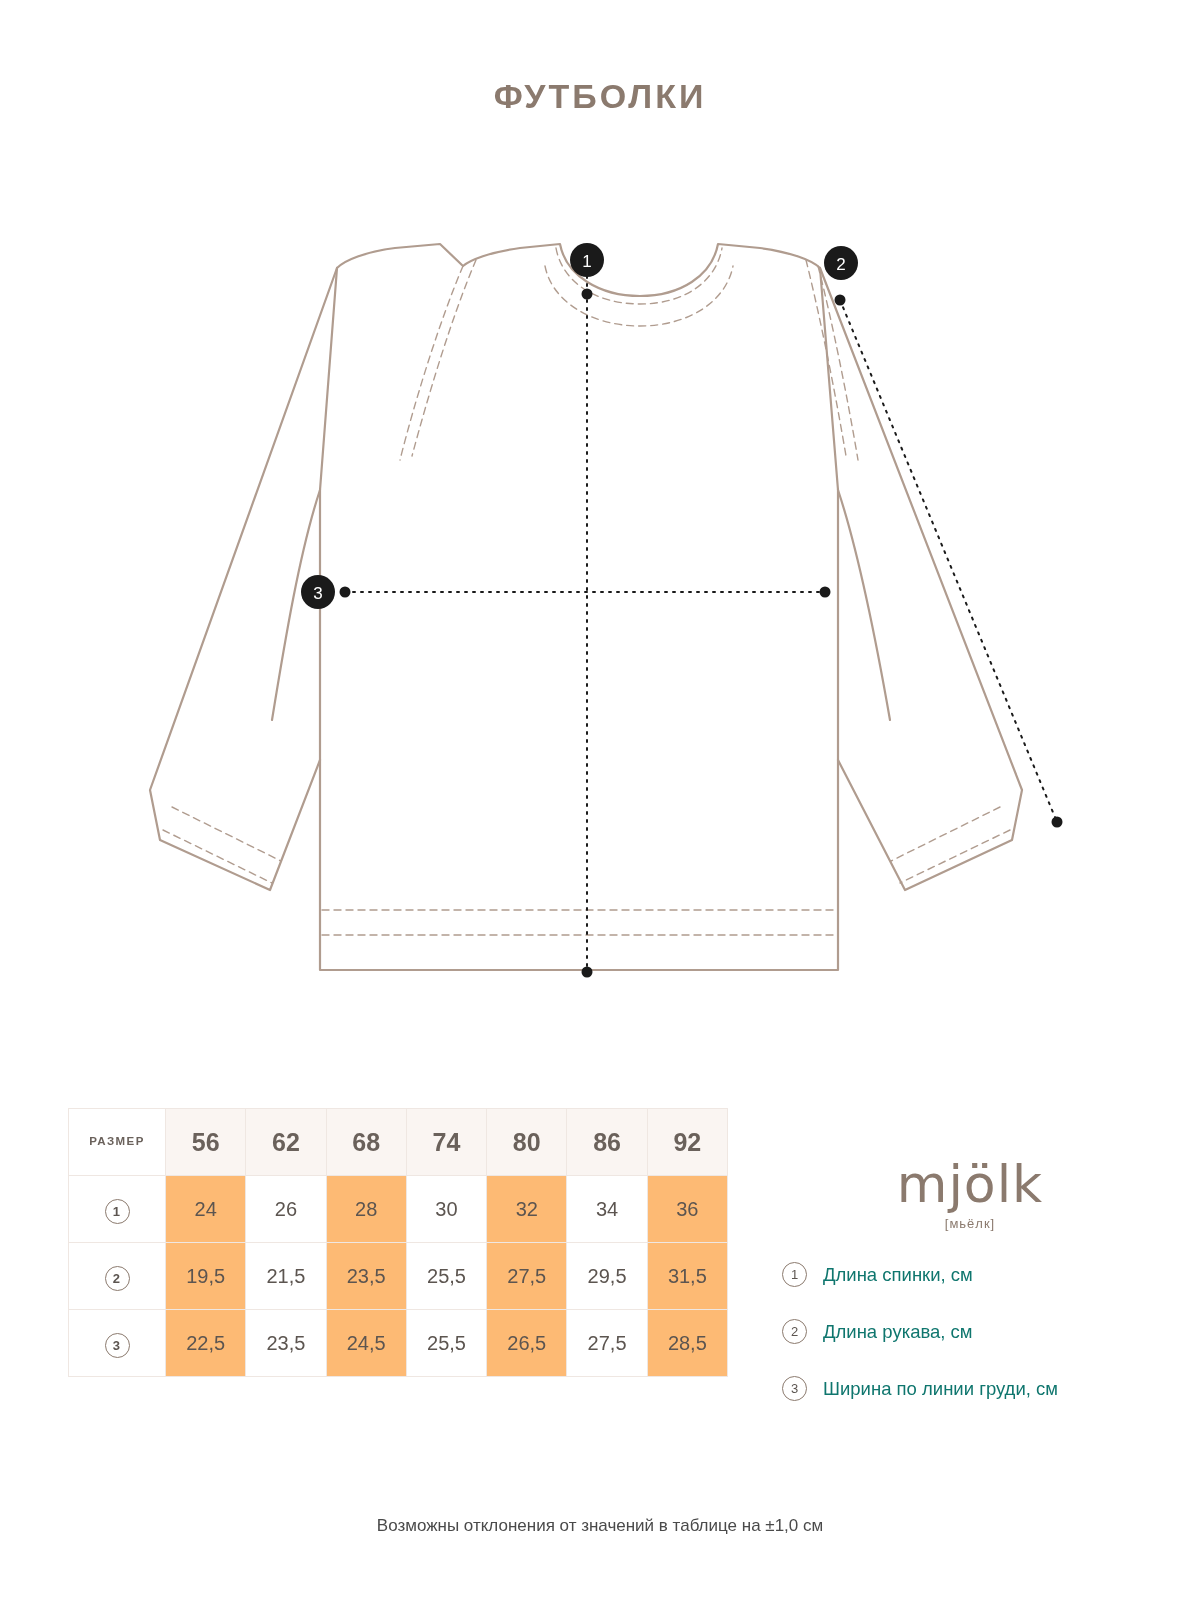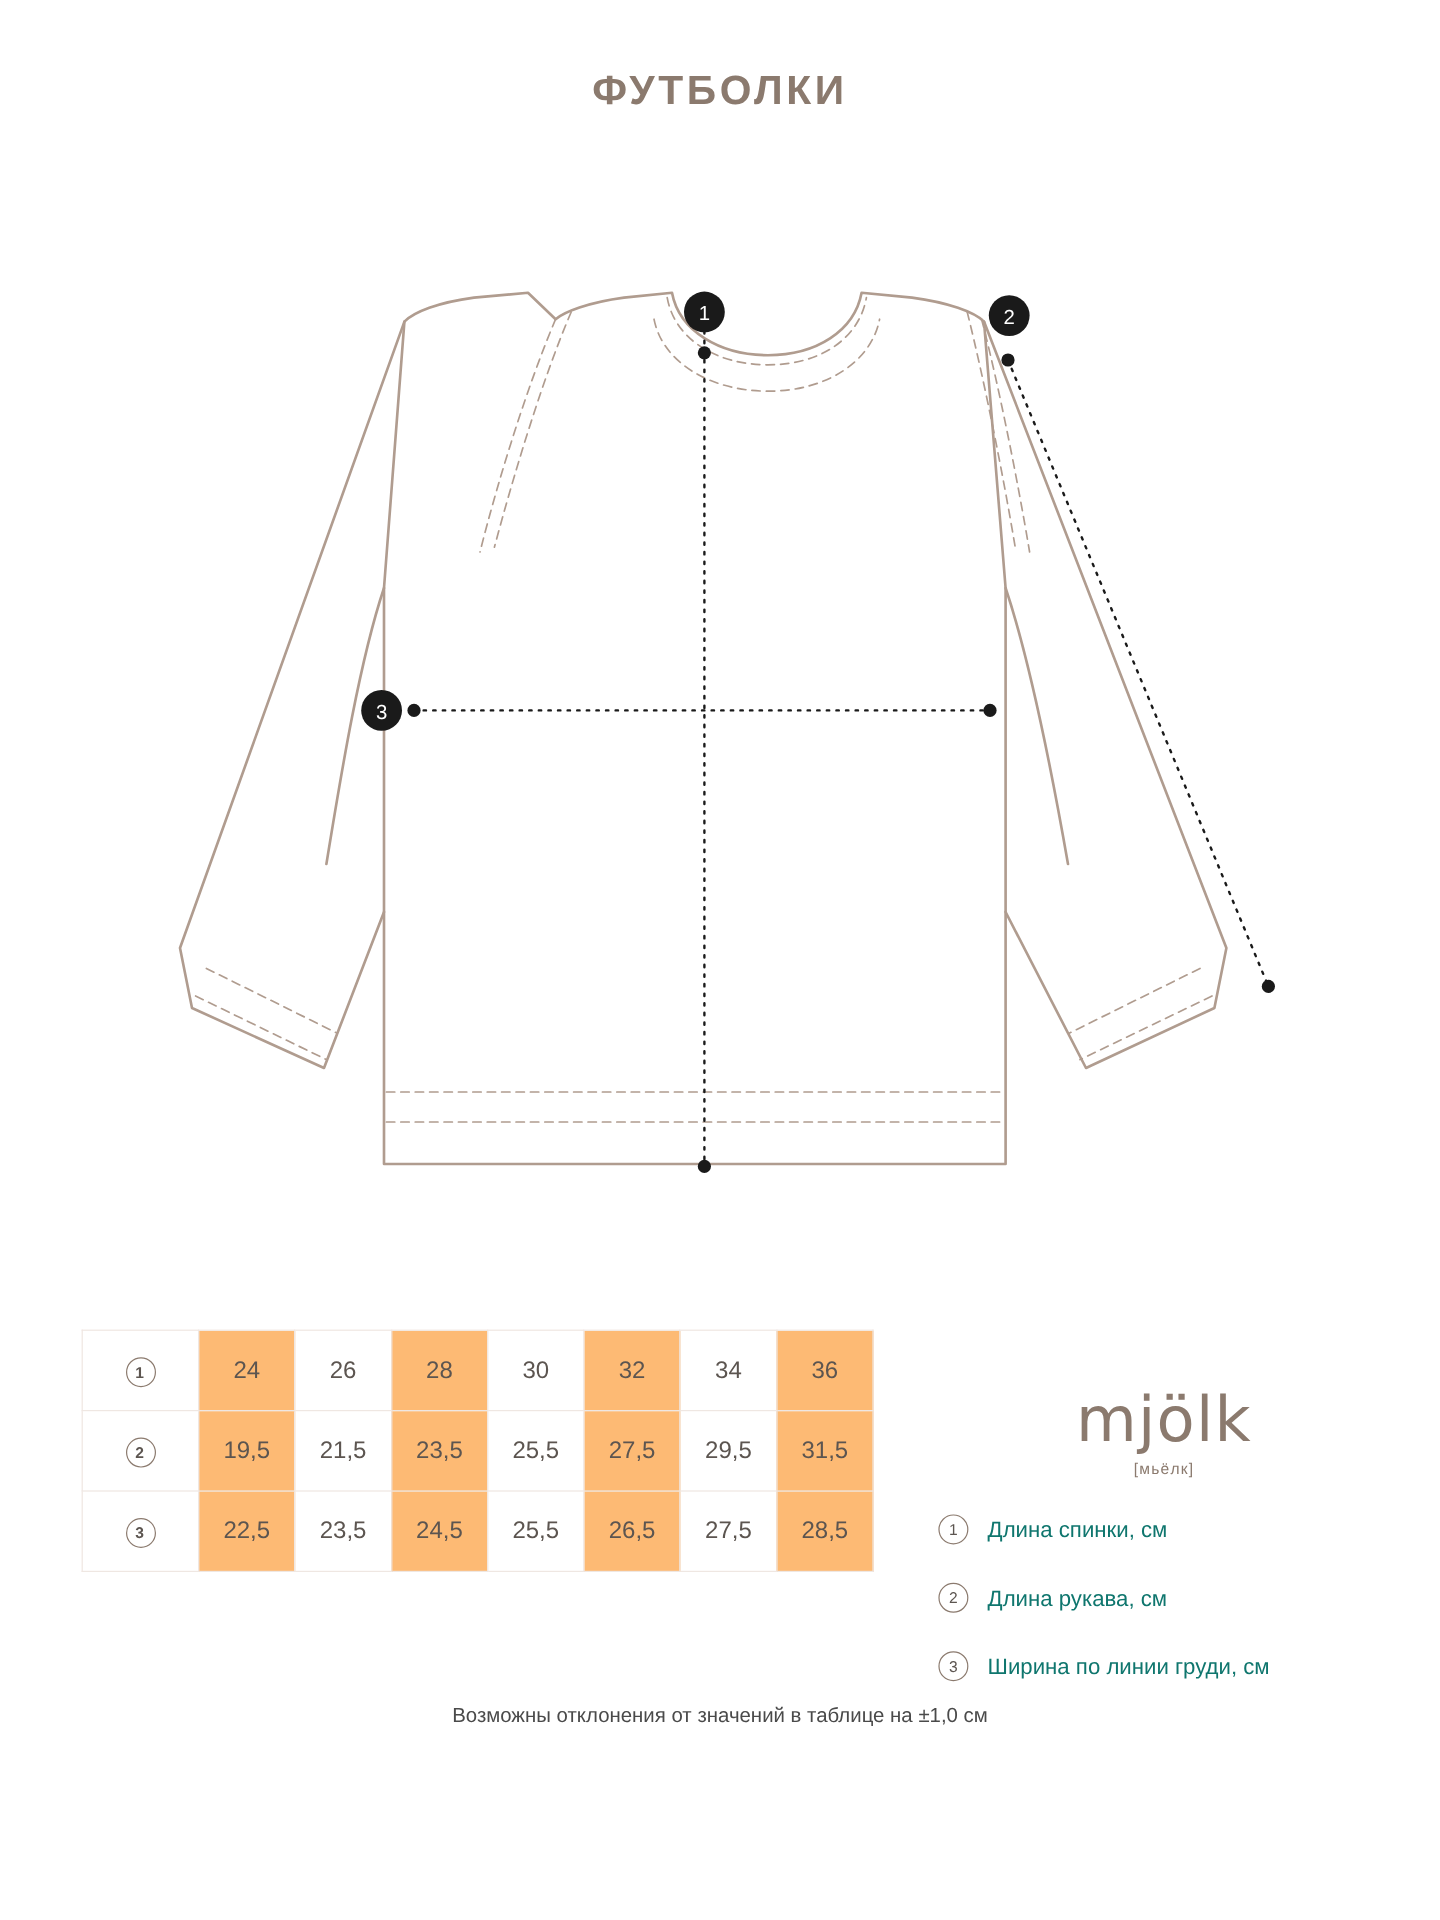--- a/index.html
+++ b/index.html
@@ -11,21 +11,21 @@
     height: 1600px;
     background: #ffffff;
     font-family: "Liberation Sans", sans-serif;
     color: #4a4a4a;
     position: relative;
     overflow: hidden;
   }
 
   
   .header {
-    padding-top: 56px;
+    padding-top: 76px;
     text-align: center;
   }
   .title-main {
     font-size: 34px;
     font-weight: bold;
     letter-spacing: 3px;
     color: #8b7a6e;
     line-height: 1.2;
   }
   .title-sub {
@@ -160,21 +160,21 @@
     margin-top: 6px;
     font-size: 13px;
     letter-spacing: 1px;
     color: #8b7a6e;
   }
 
   
   .footnote {
     position: absolute;
     left: 0;
-    top: 1420px;
+    top: 1516px;
     width: 1200px;
     text-align: center;
     font-size: 17px;
     color: #4a4a4a;
   }
 </style>
 </head>
 <body>
 
 <div class="header">
@@ -243,20 +243,30 @@
     <g>
       <circle cx="318" cy="392" r="17" fill="#1a1a1a"></circle>
       <text x="318" y="399" text-anchor="middle" fill="#ffffff" font-size="17" font-family="Liberation Sans, sans-serif">3</text>
     </g>
   </svg>
 </div>
 
 <div class="table-wrap">
   <table class="size-table">
     <tbody>
+        <tr class="row-size">
+      <td class="label-cell">РАЗМЕР</td>
+      <td>56</td>
+      <td>62</td>
+      <td>68</td>
+      <td>74</td>
+      <td>80</td>
+      <td>86</td>
+      <td>92</td>
+    </tr>
     <tr class="row-data">
       <td class="label-cell">
         <span class="num-badge">1</span>
       </td>
       <td class="shade">24</td>
       <td>26</td>
       <td class="shade">28</td>
       <td>30</td>
       <td class="shade">32</td>
       <td>34</td>

